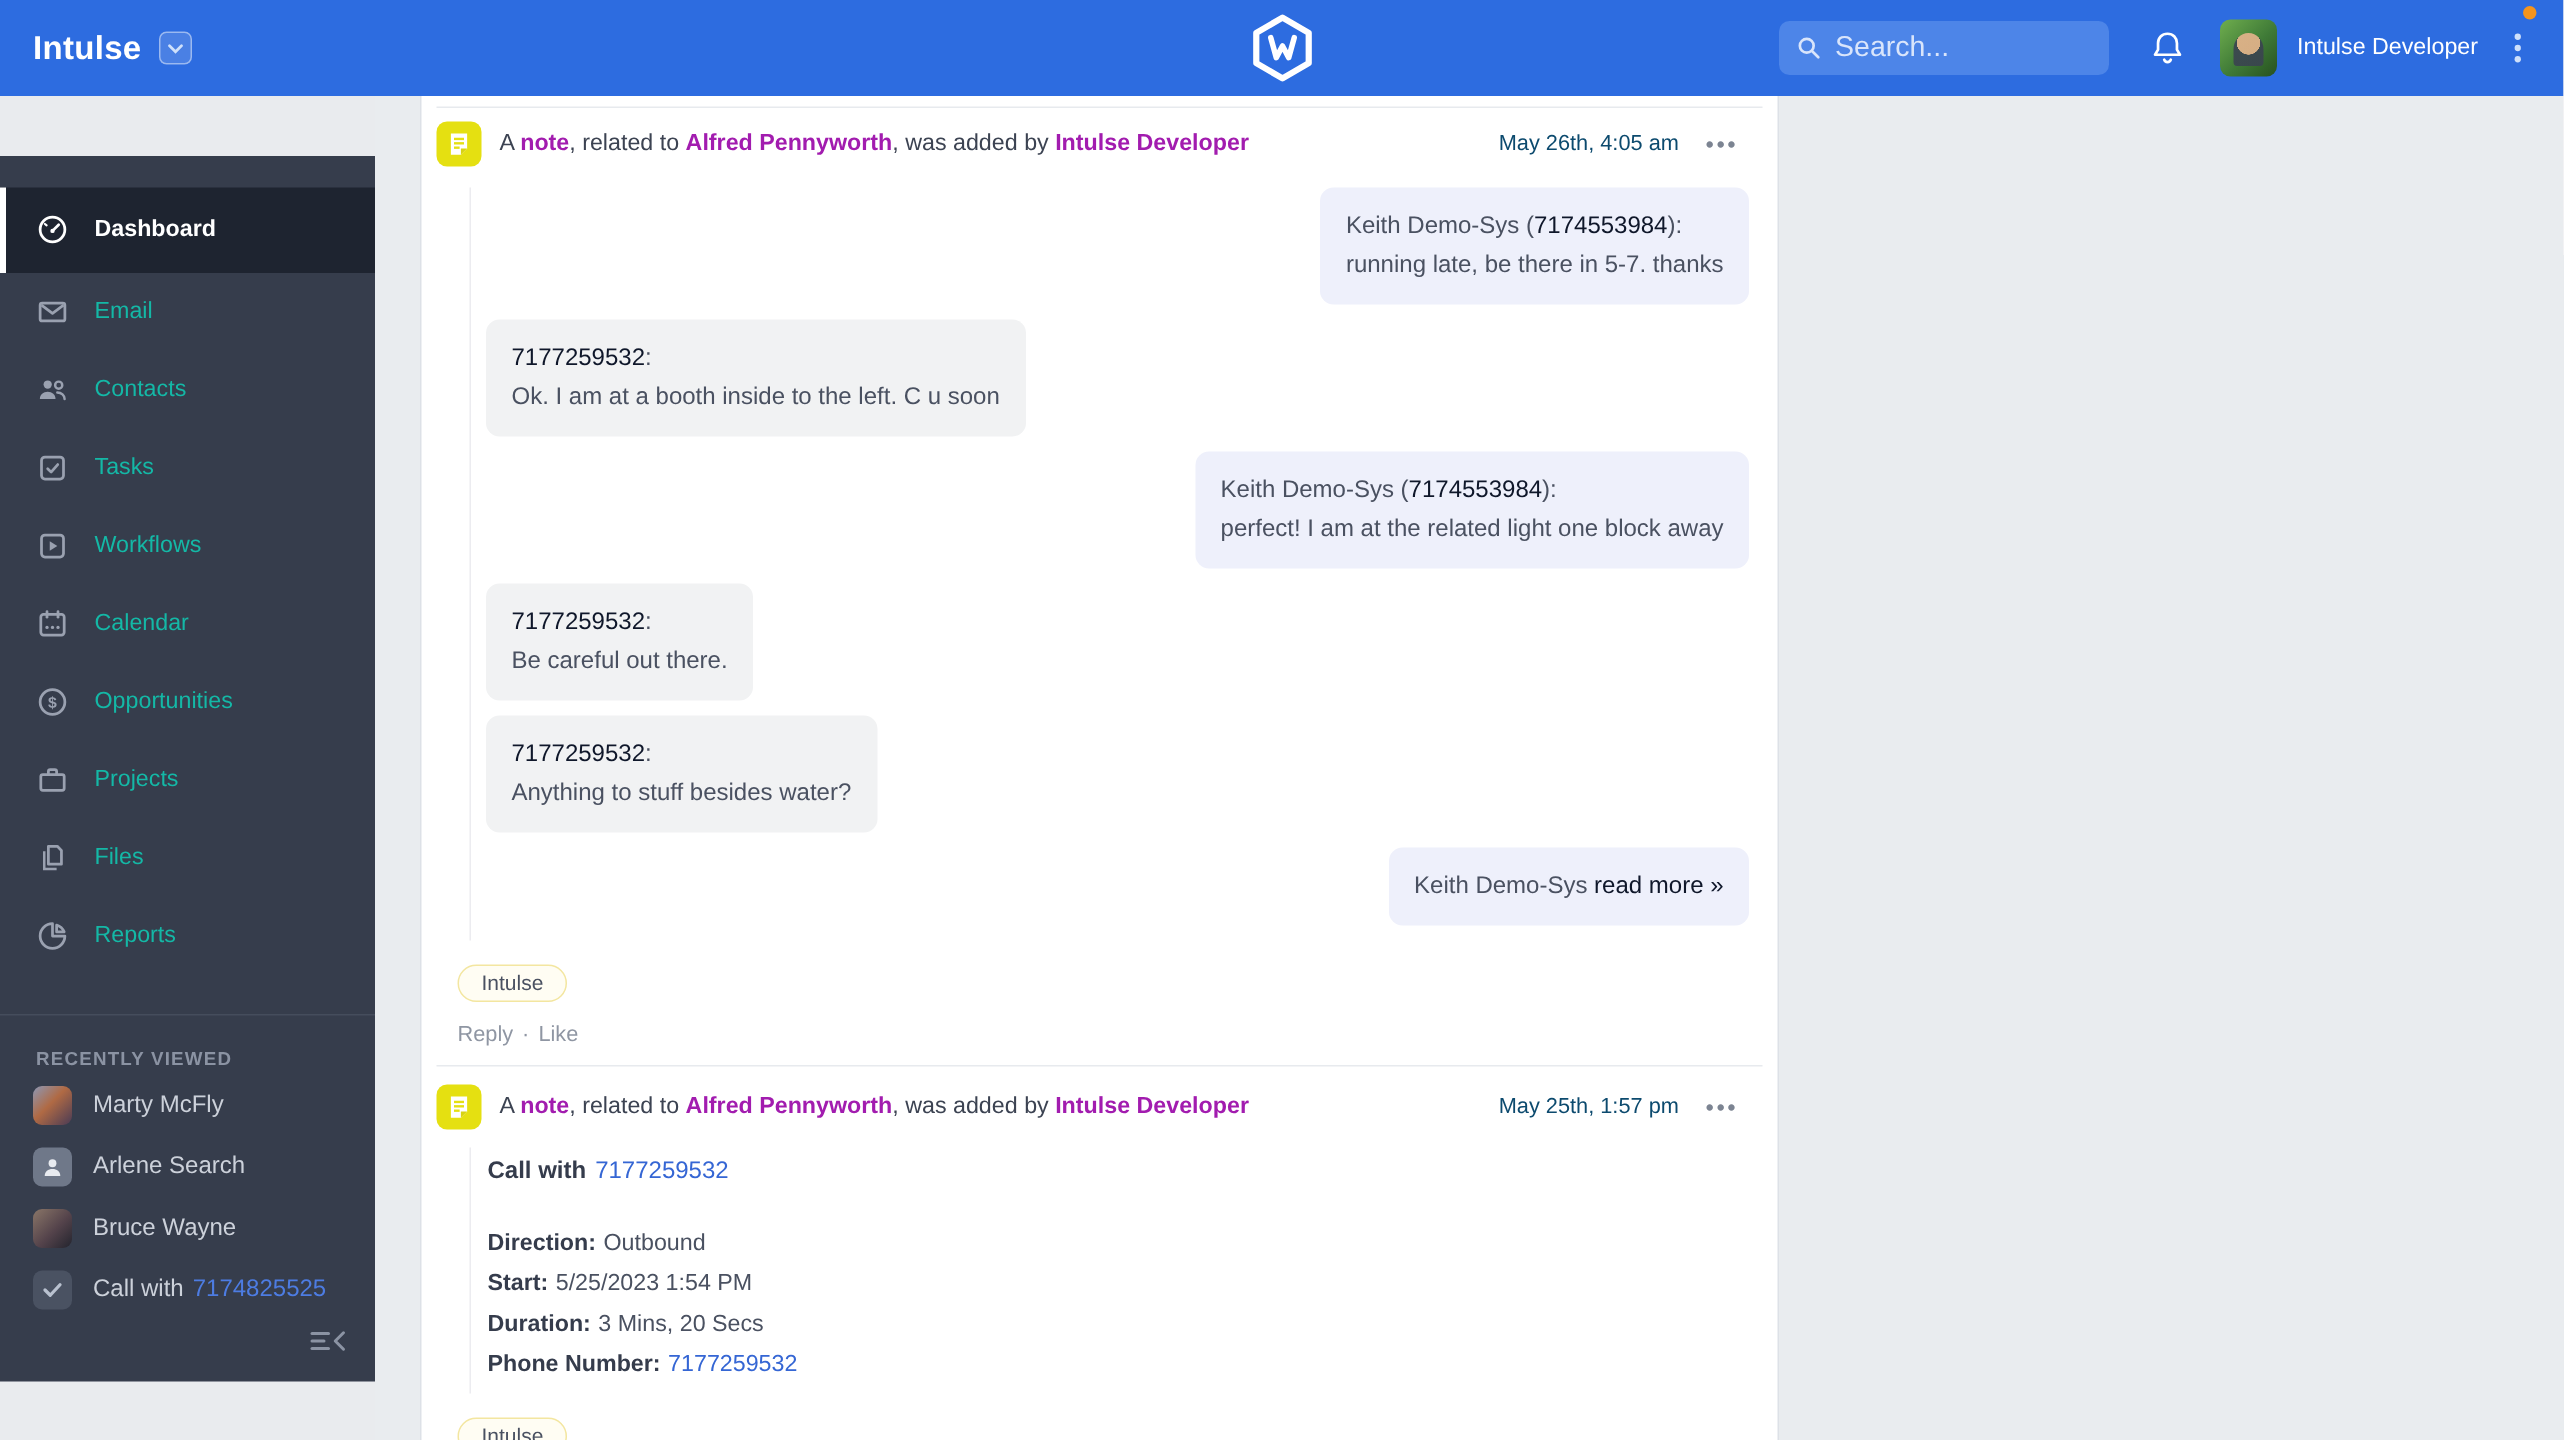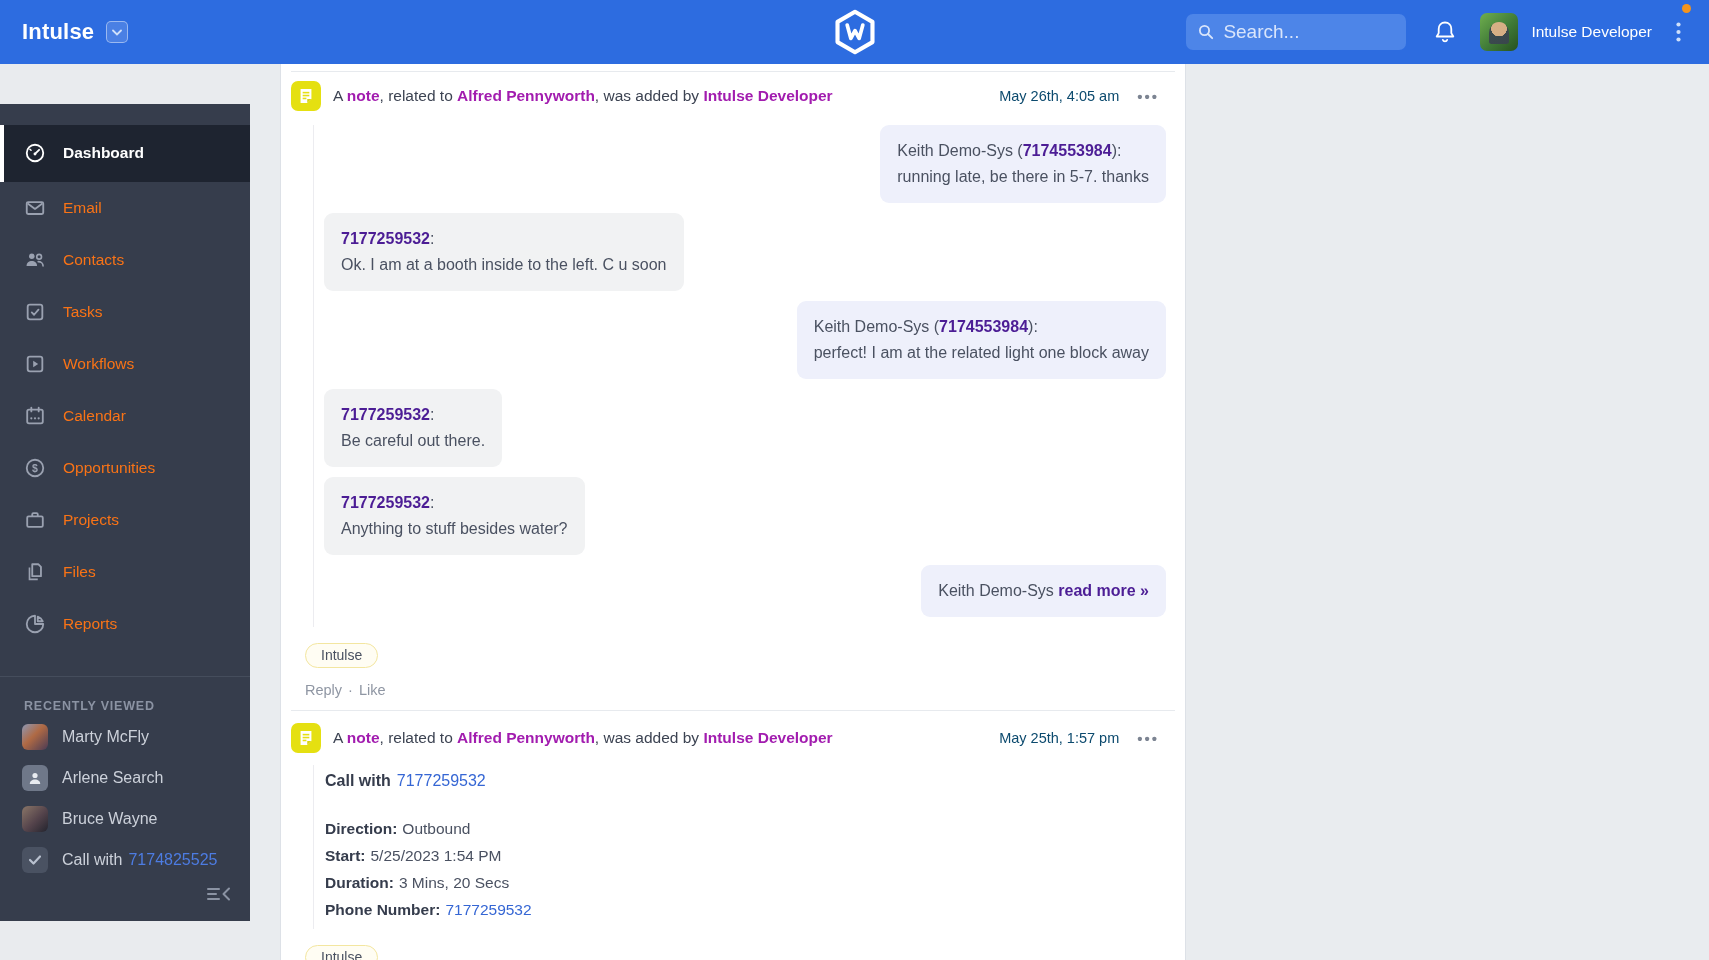--- a/index.html
+++ b/index.html
@@ -24,21 +24,21 @@
     background:radial-gradient(circle at 50% 30%, #e7b48d 0 42%, #3a4350 43%); opacity:.9; }
   .username { color:#fff; font-size:15.5px; margin-left:13px; }
   .kebab-wrap { position:relative; margin-left:18px; padding:6px 6px; cursor:pointer; }
   .notif-dot { position:absolute; top:-12px; right:-4px; width:9px; height:9px; border-radius:50%; background:#f4941d; }
 
   
   .app { display:flex; height:896px;align-items:center; }
 
   
   .sidebar { width:250px; background:#363d4c; display:flex; flex-direction:column; padding-top:21px; flex:none; }
-  .nav-item { display:flex; align-items:center; height:52px; padding-left:24px; color:#f97316; font-size:15.5px; cursor:pointer; position:relative; }
+  .nav-item { display:flex; align-items:center; height:52px; padding-left:24px; color:#14b8a6; font-size:15.5px; cursor:pointer; position:relative; }
   .nav-item .ic { width:22px; height:22px; margin-right:17px; display:flex; align-items:center; justify-content:center; }
   .nav-item.active { background:#1e2430; color:#fff; font-weight:bold; height:57px; }
   .nav-item.active::before { content:""; position:absolute; left:0; top:0; bottom:0; width:4px; background:#fff; }
   .side-divider { height:1px; background:#454d5c; margin:26px 0 0 0; }
   .recent-label { color:#8b93a3; font-size:12.5px; font-weight:bold; letter-spacing:.8px; padding:22px 0 4px 24px; }
   .recent-item { display:flex; align-items:center; height:41px; padding-left:22px; color:#ccd1da; font-size:16px; cursor:pointer; }
   .recent-item .ric { width:26px; height:26px; border-radius:6px; margin-right:14px; flex:none; display:flex; align-items:center; justify-content:center; overflow:hidden; }
   .ric.check { background:#4a5262; }
   .ric.ph-marty { background:linear-gradient(135deg,#8d98b5 0%,#b06a44 45%,#4a3b55 100%); }
   .ric.ph-bruce { background:linear-gradient(135deg,#8a7668 0%,#54434b 55%,#23242e 100%); }
@@ -58,21 +58,21 @@
   .fh-text { margin-left:12px; font-size:15.5px; color:#3c4352; }
   .fh-text a { color:#a21caf; font-weight:bold; text-decoration:none; }
   .fh-right { margin-left:auto; display:flex; align-items:center; }
   .timestamp { color:#0c4a6e; font-size:14.5px; }
   .dots-menu { color:#7c8492; font-size:15px; letter-spacing:2px; font-weight:bold; margin-left:18px; margin-right:16px; cursor:pointer; }
 
   .thread { margin:14px 0 0 22px; border-left:1px solid #ececf0; padding-left:10px; display:flex; flex-direction:column; }
   .bubble { border-radius:9px; padding:13px 17px; font-size:16px; line-height:26px; margin-bottom:10px; max-width:640px; }
   .bubble.left  { background:#f1f2f3; align-self:flex-start; color:#4a5161; }
   .bubble.right { background:#eef0fb; align-self:flex-end; margin-right:9px; color:#4a5161; }
-  .bubble a { color:#4c1d95; text-decoration:none;font-weight:bold; }
+  .bubble a { color:#0f172a; text-decoration:none; }
   .tag-pill { display:inline-block; margin:16px 0 0 14px; border:1.5px solid #f3e6a0; background:#fffdf3; color:#4a5161;
     border-radius:14px; padding:3px 15px 4px; font-size:14px; }
   .actions { margin:14px 0 12px 14px; color:#8f96a3; font-size:14.5px; }
   .actions span { cursor:pointer; }
   .actions .sep { margin:0 6px; cursor:default; }
   .item-divider { height:1px; background:#e7eaee; }
 
   .note-body { margin:12px 0 0 22px; border-left:1px solid #ececf0; padding:7px 0 6px 11px; font-size:15.5px; color:#4a5161; }
   .call-line { font-size:16px; }
   .call-line b, .field b { color:#353c4c; }

